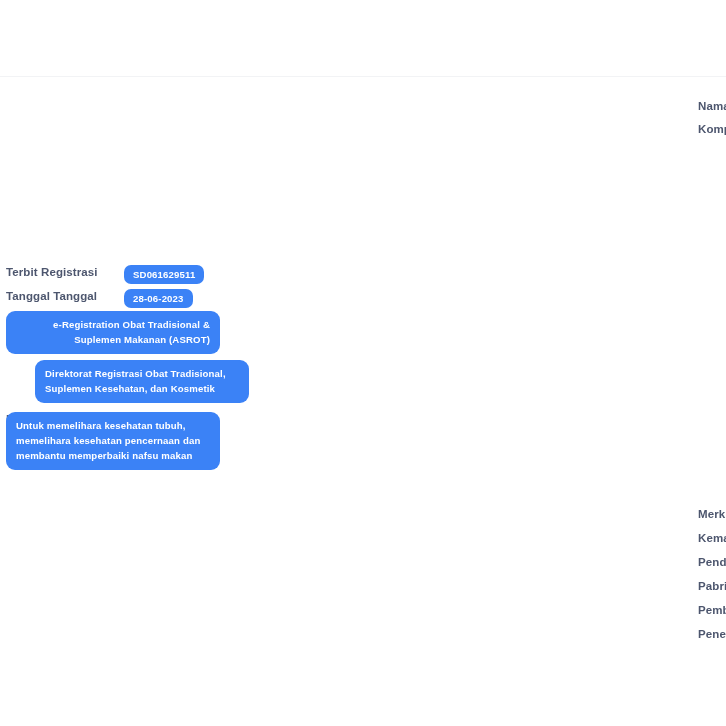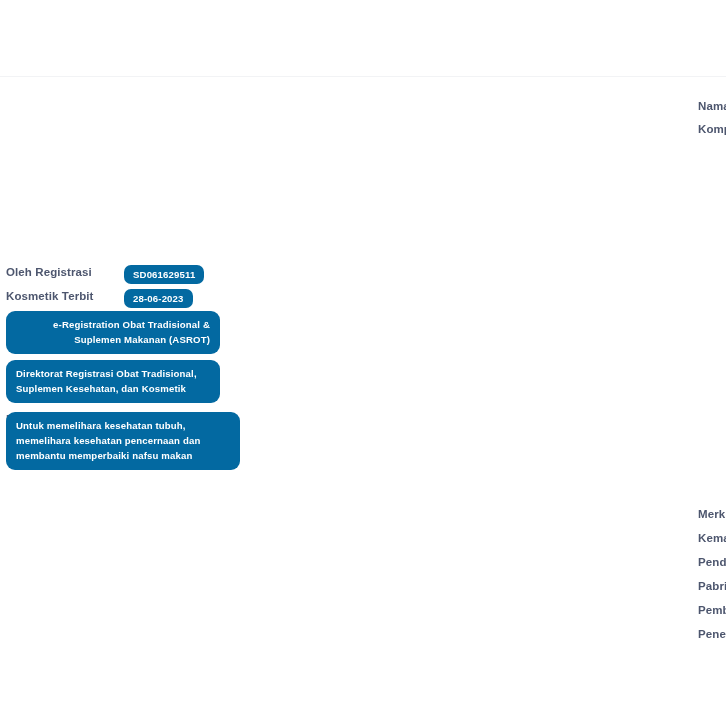--- a/index.html
+++ b/index.html
@@ -50,21 +50,21 @@
     color: #4d566e;
     font-size: 11.5px;
     font-weight: bold;
     letter-spacing: 0.1px;
     line-height: 14px;
     white-space: nowrap;
   }
 
   .pill {
     display: inline-block;
-    background: #0369a1;
+    background: #3b82f6;
     color: #ffffff;
     font-size: 9.6px;
     font-weight: bold;
     letter-spacing: 0.15px;
     line-height: 13px;
     border-radius: 7px;
     padding: 3px 9px 3px 9px;
     white-space: nowrap;
     box-sizing: border-box;
   }
@@ -87,22 +87,22 @@
   #row-tanggal-terbit   { left: 6px;  top: 289px; }
   #row-diterbitkan      { left: 6px;  top: 311px; }
   #row-produk           { left: 6px;  top: 412px; }
   #row-klaim            { left: 6px;  top: 412px; }
 
   .left-lbl { width: 118px; flex: 0 0 118px; }
   #row-diterbitkan .lbl { padding-top: 11px; }
   #row-klaim .lbl       { padding-top: 26px; }
 
   #pill-diterbitkan-asrot   { width: 214px; text-align: right; }
-  #pill-diterbitkan-direkt  { width: 214px; }
-  #pill-klaim               { width: 234px; }
+  #pill-diterbitkan-direkt  { width: 214px; margin-left: 29px; }
+  #pill-klaim               { width: 214px; }
 
   
   .right-lbl { width: 117px; flex: 0 0 117px; }
 
   #row-nama-produk      { left: 353px; top: 99px; }
   #row-komposisi        { left: 353px; top: 122px; }
   #row-merk             { left: 353px; top: 507px; }
   #row-kemasan          { left: 353px; top: 531px; }
   #row-pendaftar        { left: 353px; top: 555px; }
   #row-pabrik           { left: 353px; top: 579px; }
@@ -112,28 +112,28 @@
 </head>
 <body>
 
 <div id="page">
 
   <div class="top-divider"></div>
 
   <div class="col col-left">
 
     <div class="row" id="row-nomor-registrasi">
-      <div class="lbl left-lbl">Oleh Registrasi</div>
+      <div class="lbl left-lbl">Terbit Registrasi</div>
       <div class="pill-stack">
         <span class="pill">SD061629511</span>
       </div>
     </div>
 
     <div class="row" id="row-tanggal-terbit">
-      <div class="lbl left-lbl">Kosmetik Terbit</div>
+      <div class="lbl left-lbl">Tanggal Tanggal</div>
       <div class="pill-stack">
         <span class="pill">28-06-2023</span>
       </div>
     </div>
 
     <div class="row" id="row-diterbitkan">
       <div class="pill-stack">
         <span class="pill multi" id="pill-diterbitkan-asrot">e-Registration Obat Tradisional &amp; Suplemen Makanan (ASROT)</span>
         <span class="pill multi" id="pill-diterbitkan-direkt">Direktorat Registrasi Obat Tradisional, Suplemen Kesehatan, dan Kosmetik</span>
       </div>

